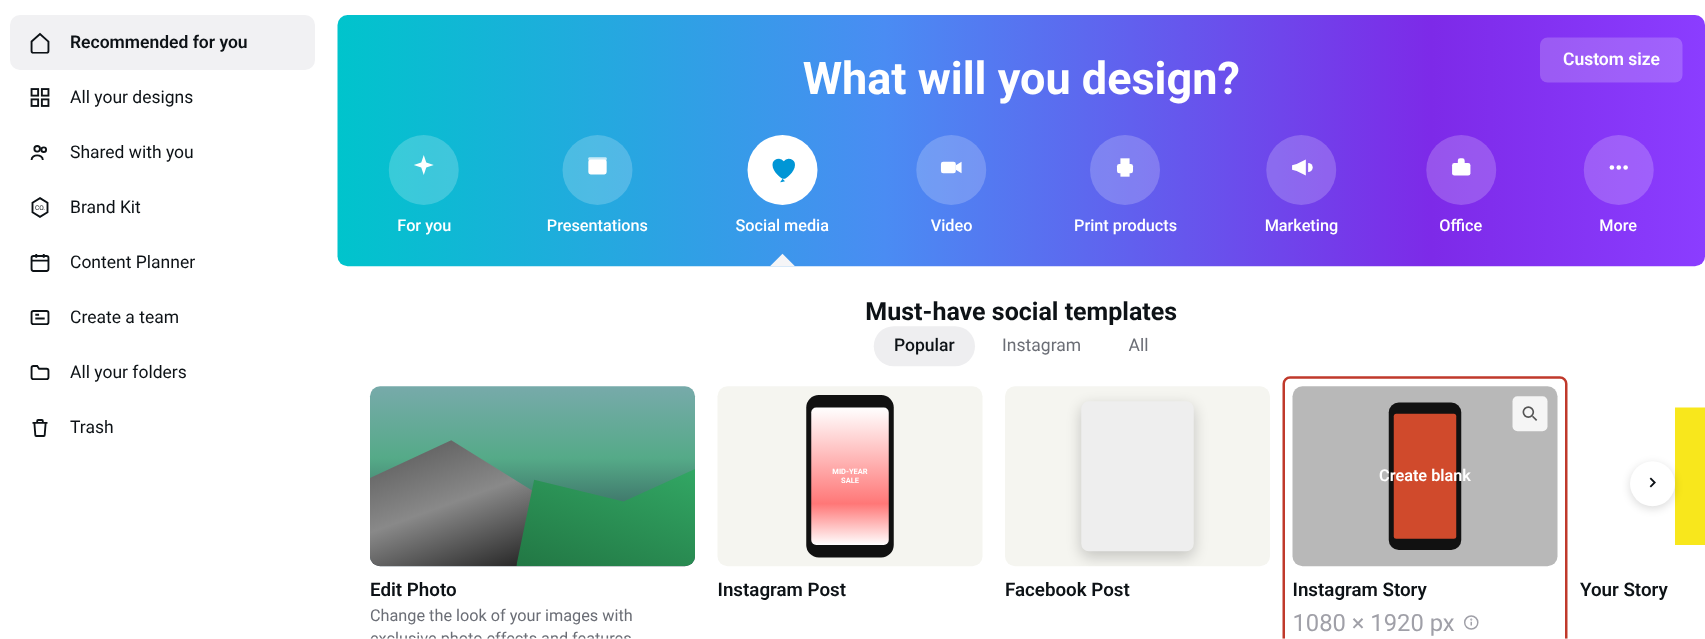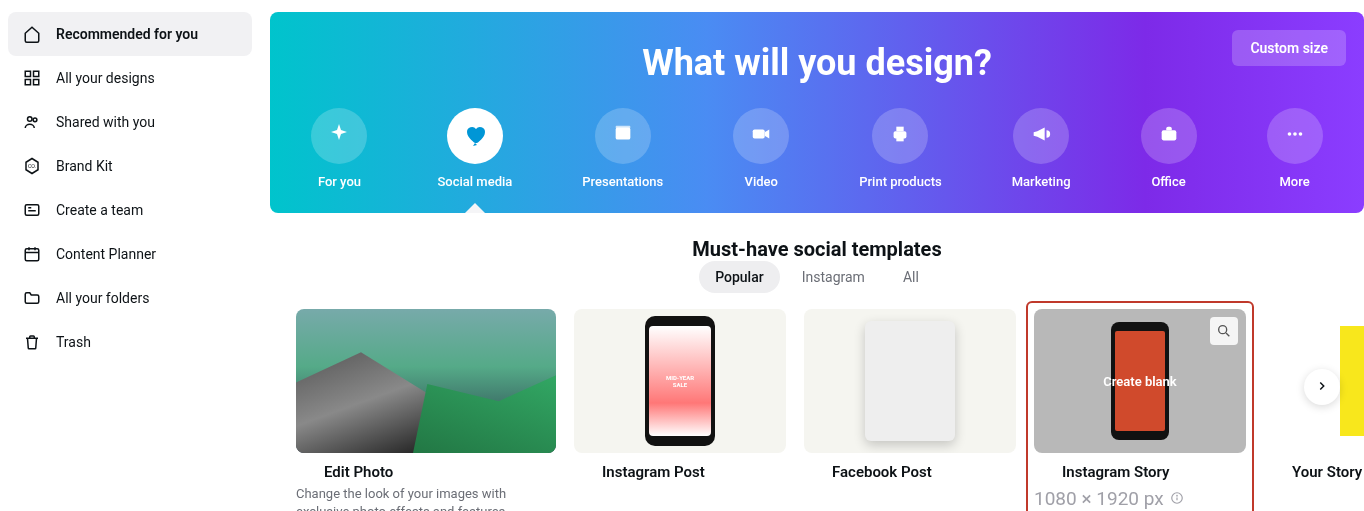--- a/index.html
+++ b/index.html
@@ -21,21 +21,21 @@
 .section { padding: 24px 26px 0; }
 .section-head { display: flex; justify-content: space-between; align-items: center; margin-bottom: 16px; flex-direction: column; }
 .section-title { font-size: 20px; font-weight: 700; color: #0d1216; }
 .filters { display: flex; gap: 6px; align-items: center; }
 .filter-btn { background: none; border: none; padding: 8px 16px; border-radius: 20px; font-size: 14px; color: #6b6e76; cursor: pointer; }
 .filter-btn.active { background: #eeeef0; color: #0d1216; font-weight: 500; }
 .templates { display: flex; gap: 18px; position: relative; }
 .template-card { flex-shrink: 0; cursor: pointer; }
 .tpl-thumb { width: 260px; height: 144px; border-radius: 8px; background: #ddd; position: relative; overflow: hidden; }
 .tpl-thumb.narrow { width: 212px; }
-.tpl-title { font-size: 15px; font-weight: 600; color: #0d1216; margin-top: 10px; margin-left: 28px; }
+.tpl-title { font-size: 15px; font-weight: 600; color: #0d1216; margin-top: 10px; }
 .tpl-sub { font-size: 13px; color: #6b6e76; margin-top: 4px; line-height: 1.4; max-width: 260px; }
 .tpl-dim { font-size: 19px; color: #a0a0a8; margin-top: 6px; display: flex; align-items: center; gap: 6px; }
 .highlighted { border: 2px solid #c0392b; border-radius: 6px; padding: 6px; margin: -8px; }
 .next-arrow { position: absolute; right: -2px; top: 60px; width: 36px; height: 36px; background: #fff; border-radius: 50%; box-shadow: 0 2px 8px rgba(0,0,0,0.15); display: flex; align-items: center; justify-content: center; cursor: pointer; z-index: 2; }
 .zoom-btn { position: absolute; top: 8px; right: 8px; width: 28px; height: 28px; background: rgba(255,255,255,0.85); border-radius: 4px; display: flex; align-items: center; justify-content: center; }
 .create-blank-text { position: absolute; top: 50%; left: 50%; transform: translate(-50%, -50%); color: #fff; font-size: 13px; font-weight: 600; }
 
 .thumb-edit { background: linear-gradient(180deg,#7aa 0%,#5a8 40%,#234 100%); position: relative; }
 .thumb-mountain { position:absolute; bottom:0; left:0; width:50%; height:70%; background: linear-gradient(160deg,#556 0%,#889 50%,#223 100%); clip-path: polygon(0 100%,0 30%,50% 0,100% 40%,100% 100%); filter: grayscale(1); }
 .thumb-mountain2 { position:absolute; bottom:0; right:0; width:55%; height:60%; background: linear-gradient(200deg,#3a6 0%,#274 100%); clip-path: polygon(0 100%,10% 20%,60% 40%,100% 10%,100% 100%); }
@@ -89,37 +89,37 @@
         <svg width="18" height="18" viewBox="0 0 24 24" fill="none" stroke="#0d1216" stroke-width="2">
           <polygon points="12 2 20 7 20 17 12 22 4 17 4 7"></polygon>
           <text x="12" y="15" font-size="7" text-anchor="middle" fill="#0d1216" stroke="none">CO.</text>
         </svg>
       </span>
     <span>Brand Kit</span>
   </div>
   <div class="sidebar-item">
     <span class="icon">
         <svg width="18" height="18" viewBox="0 0 24 24" fill="none" stroke="#0d1216" stroke-width="2">
-          <rect x="3" y="5" width="18" height="14" rx="2"></rect>
-          <line x1="7" y1="9" x2="11" y2="9"></line>
-          <line x1="7" y1="13" x2="17" y2="13"></line>
-        </svg>
-      </span>
-    <span>Create a team</span>
-  </div>
-  <div class="sidebar-item">
-    <span class="icon">
-        <svg width="18" height="18" viewBox="0 0 24 24" fill="none" stroke="#0d1216" stroke-width="2">
           <rect x="3" y="5" width="18" height="16" rx="2"></rect>
           <line x1="3" y1="10" x2="21" y2="10"></line>
           <line x1="8" y1="3" x2="8" y2="7"></line>
           <line x1="16" y1="3" x2="16" y2="7"></line>
         </svg>
       </span>
     <span>Content Planner</span>
+  </div>
+  <div class="sidebar-item">
+    <span class="icon">
+        <svg width="18" height="18" viewBox="0 0 24 24" fill="none" stroke="#0d1216" stroke-width="2">
+          <rect x="3" y="5" width="18" height="14" rx="2"></rect>
+          <line x1="7" y1="9" x2="11" y2="9"></line>
+          <line x1="7" y1="13" x2="17" y2="13"></line>
+        </svg>
+      </span>
+    <span>Create a team</span>
   </div>
   <div class="sidebar-item">
     <span class="icon">
         <svg width="18" height="18" viewBox="0 0 24 24" fill="none" stroke="#0d1216" stroke-width="2">
           <path d="M3 7a2 2 0 012-2h4l2 3h8a2 2 0 012 2v7a2 2 0 01-2 2H5a2 2 0 01-2-2V7z"></path>
         </svg>
       </span>
     <span>All your folders</span>
   </div>
   <div class="sidebar-item">
@@ -138,37 +138,37 @@
     <h1 class="hero-title">What will you design?</h1>
     <div class="categories">
       <div class="cat">
         <div class="cat-circle">
             <span><svg width="24" height="24" viewBox="0 0 24 24" fill="#fff">
                 <path d="M12 2l2 6 6 2-6 2-2 6-2-6-6-2 6-2z"></path>
               </svg></span>
           </div>
         <span class="cat-label">For you</span>
       </div>
+      <div class="cat">
+        <div class="cat-circle">
+            <span><svg width="22" height="22" viewBox="0 0 24 24" fill="#fff">
+                <rect x="4" y="5" width="16" height="13" rx="2"></rect>
+                <rect x="4" y="3" width="16" height="3" rx="1" opacity="0.7"></rect>
+              </svg></span>
+          </div>
+        <span class="cat-label">Presentations</span>
+      </div>
       <div class="cat active">
         <div class="cat-circle">
             <span><svg width="24" height="24" viewBox="0 0 24 24" fill="#0096d6">
                 <path d="M12 21s-8-5-8-11a5 5 0 019-3 5 5 0 019 3c0 6-8 11-8 11z"></path>
                 <path d="M12 21l-2 3 4-1z"></path>
               </svg></span>
           </div>
         <span class="cat-label">Social media</span>
-      </div>
-      <div class="cat">
-        <div class="cat-circle">
-            <span><svg width="22" height="22" viewBox="0 0 24 24" fill="#fff">
-                <rect x="4" y="5" width="16" height="13" rx="2"></rect>
-                <rect x="4" y="3" width="16" height="3" rx="1" opacity="0.7"></rect>
-              </svg></span>
-          </div>
-        <span class="cat-label">Presentations</span>
       </div>
       <div class="cat">
         <div class="cat-circle">
             <span><svg width="22" height="22" viewBox="0 0 24 24" fill="#fff">
                 <rect x="3" y="7" width="13" height="10" rx="2"></rect>
                 <path d="M16 10l5-3v10l-5-3z"></path>
               </svg></span>
           </div>
         <span class="cat-label">Video</span>
       </div>

